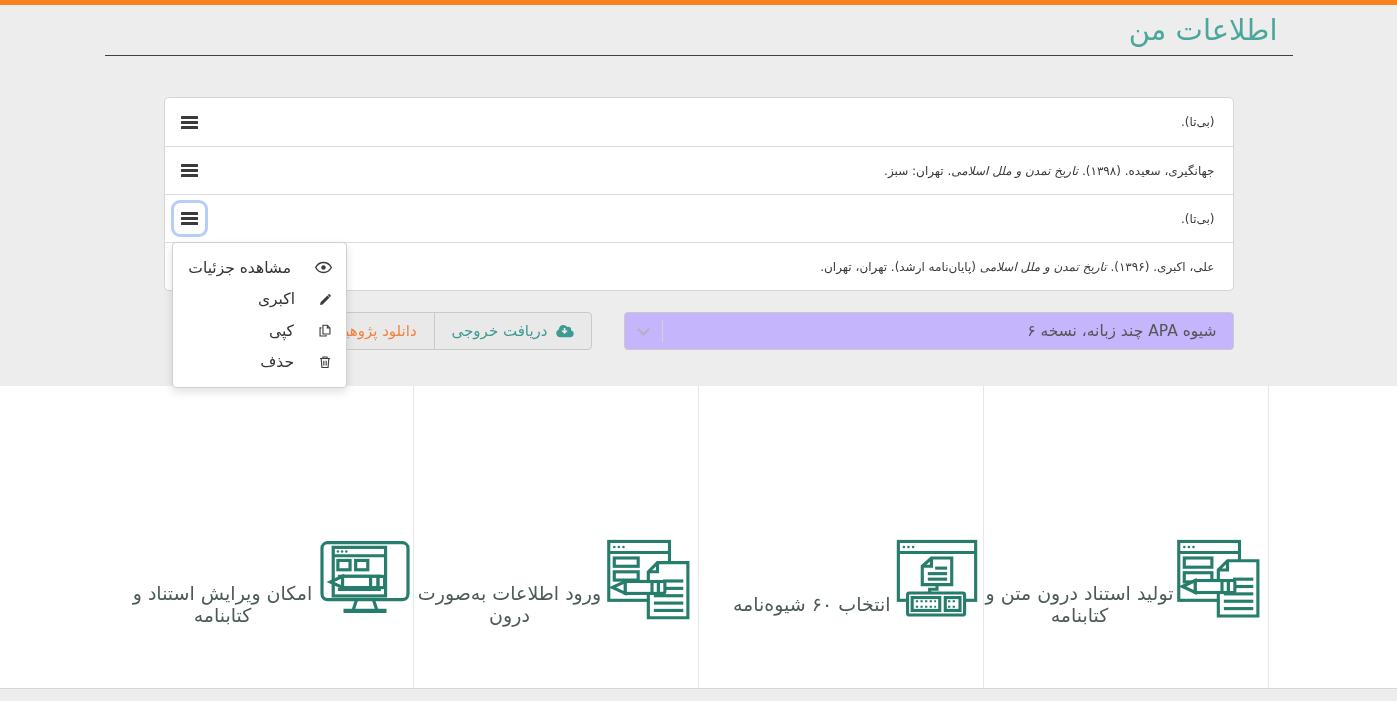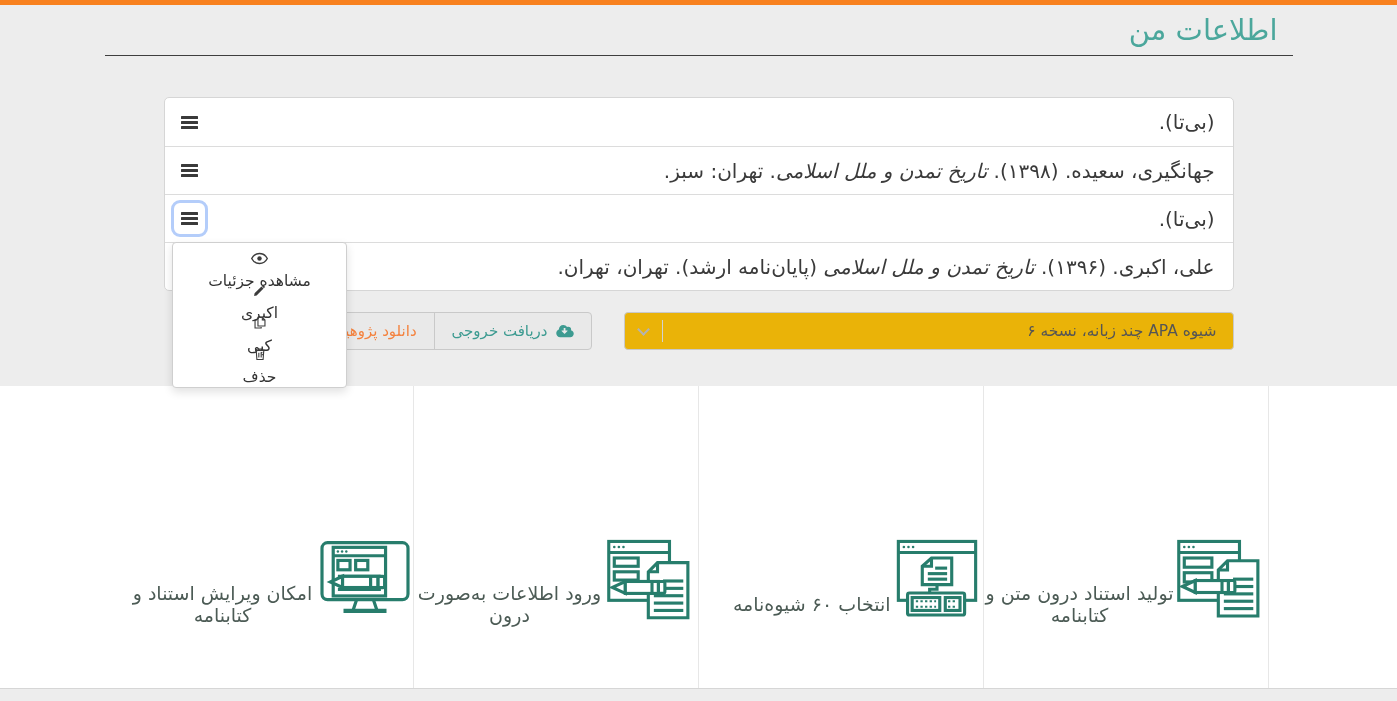--- a/index.html
+++ b/index.html
@@ -28,39 +28,39 @@
 
   
   .list-group {
     background: #fff; border: 1px solid #d6d6d6; border-radius: 5px;
   }
   .list-item {
     display: flex; align-items: center; justify-content: space-between;
     height: 48px; padding: 0 18px 0 6px;
   }
   .list-item + .list-item { border-top: 1px solid #dcdcdc; }
-  .citation { font-size: 20px; color: #3a3a3a; white-space: nowrap; }
+  .citation { font-size: 12px; color: #3a3a3a; white-space: nowrap; }
   .citation em { font-style: italic; }
 
   .menu-btn {
     width: 37px; height: 37px; flex: 0 0 37px;
     display: flex; align-items: center; justify-content: center;
     background: transparent; border: 3px solid transparent; border-radius: 9px;
     cursor: pointer;
   }
   .menu-btn.focused { background: #fff; border-color: #b4cdfa; }
   .hamb { width: 17px; }
   .hamb span { display: block; height: 3px; background: #3a3a3a; border-radius: 0.5px; }
   .hamb span + span { margin-top: 2px; }
 
   
   .toolbar { display: flex; align-items: stretch; gap: 32px; margin-top: 21px; height: 38px; }
   .select-box {
     display: flex; align-items: stretch; width: 610px; height: 38px;
-    background: #eab308; border: 1px solid #c9c9c9; border-radius: 4px; cursor: pointer;
+    background: #c4b5fd; border: 1px solid #c9c9c9; border-radius: 4px; cursor: pointer;
   }
   .select-value {
     flex: 1; display: flex; align-items: center; justify-content: flex-start;
     padding: 0 16px; font-size: 15.5px; color: #555;
   }
   .select-caret {
     width: 37px; display: flex; align-items: center; justify-content: center;
     border-right: none; border-left: none;
   }
   .select-caret { border-right: 0; }
@@ -103,21 +103,21 @@
 
   
   .context-menu {
     position: absolute; left: 172px; top: 242px; width: 175px;
     background: #fff; border: 1px solid #cfcfcf; border-radius: 4px;
     box-shadow: 0 4px 10px rgba(0,0,0,0.12);
     padding: 9px 0; z-index: 10;
   }
   .context-item {
     height: 31.5px; display: flex; align-items: center; justify-content: flex-start;
-    gap: 7px; padding: 0 14px; font-size: 15.5px; color: #333; cursor: pointer; flex-direction: column;
+    gap: 24px; padding: 0 14px; font-size: 15.5px; color: #333; cursor: pointer;
   }
   .context-item .mi { display: flex; align-items: center; }
 </style>
 </head>
 <body>
 
 <div class="page">
 
   <div class="topbar"></div>
 

